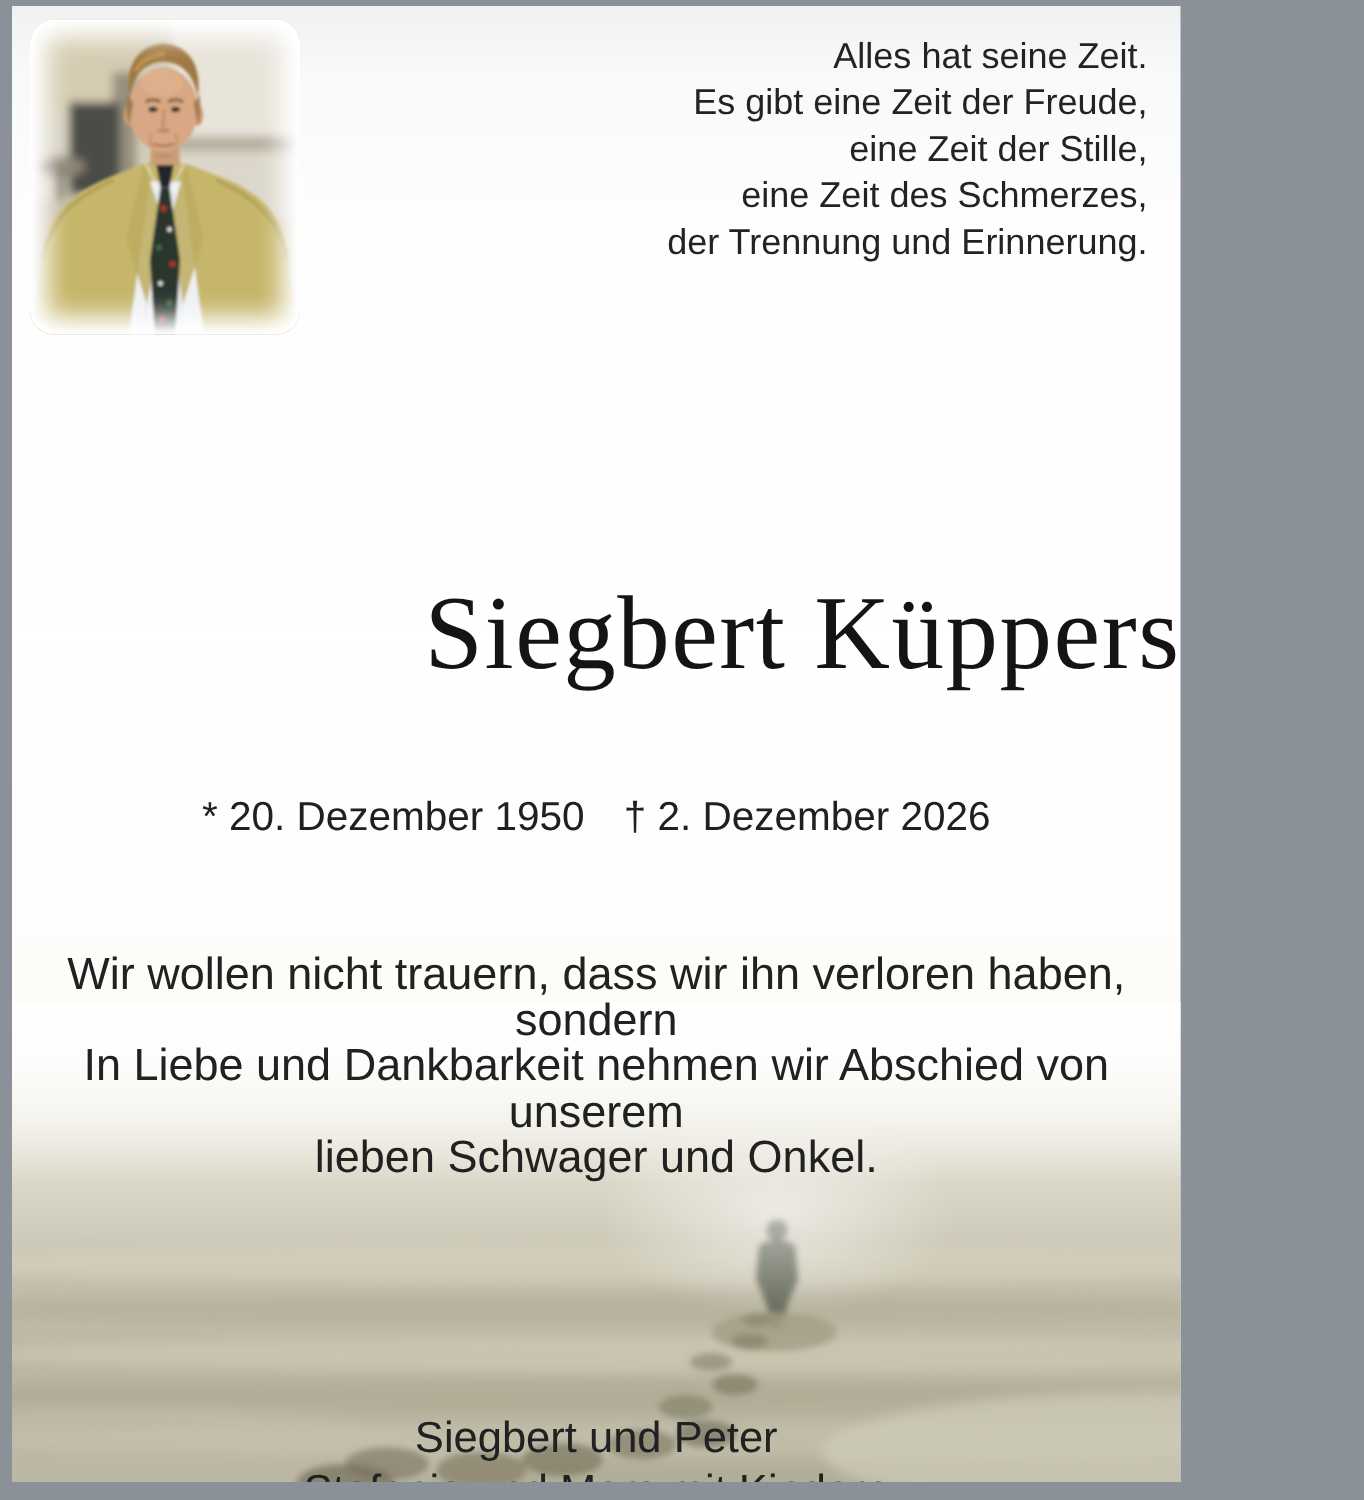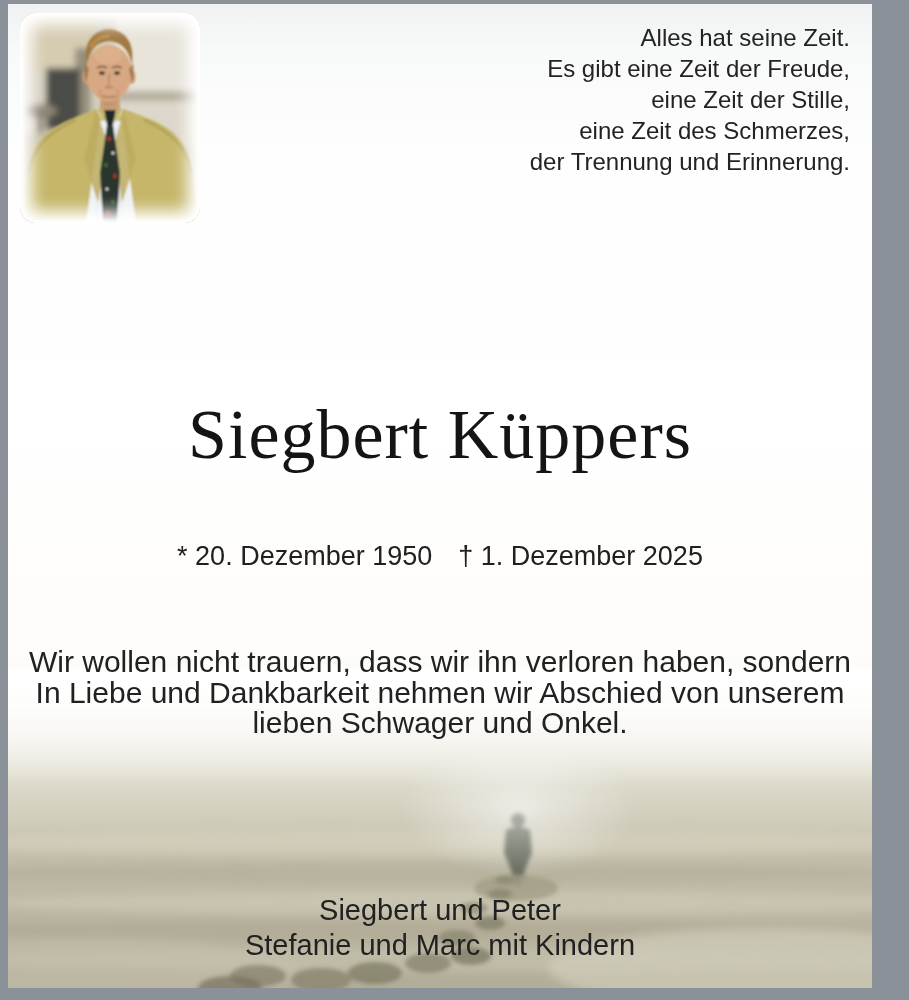--- a/index.html
+++ b/index.html
@@ -5,46 +5,45 @@
   html,body{margin:0;padding:0;}
   body{
     position:relative;
     width:909px;height:1000px;
     background:#8b9199;
     font-family:"Liberation Sans",sans-serif;
     color:#1e1e1e;
     overflow:hidden;
   }
   .sheet{
-    position:absolute;left:8px;top:4px;width:864px;height:984px;
+    position:absolute;left:8px;top:4px;width:779px;height:984px;
     background:linear-gradient(180deg,#f0f1f2 0px,#f8f9f9 45px,#fefefe 150px,#ffffff 420px,#fefdfb 620px,#fcfbf6 700px);
     overflow:hidden;
   }
   
   .photo{
     position:absolute;left:12px;top:9px;width:180px;height:210px;
     border-radius:16px;overflow:hidden;background:#d8d2c2;
   }
   .photo svg{display:block;width:100%;height:100%;}
   .photo .feather{
     content:"";position:absolute;inset:0;border-radius:16px;
     box-shadow:inset 0 0 16px 12px #ffffff, inset 0 0 4px 2px #ffffff;
     pointer-events:none;
   }
   
   .poem{
     position:absolute;top:18px;right:22px;
     text-align:right;font-size:24px;line-height:31px;color:#232323;
   }
   .name{
-    position:absolute;top:229px;left:0;right:0;text-align:center;
+    position:absolute;top:229px;left:0;right:0;text-align:right;
     font-family:"Liberation Serif","DejaVu Serif",serif;
     font-size:70px;line-height:70px;font-weight:400;color:#141414;
     letter-spacing:1px;
-    margin-top:12px;
   }
   .dates{
     position:absolute;top:302px;left:0;right:0;
     display:flex;justify-content:center;gap:26px;
     font-size:27px;line-height:27px;color:#202020;
   }
   .tribute{
     position:absolute;top:379px;left:0;right:0;text-align:center;
     font-size:30px;line-height:30.5px;color:#212121;
   }
@@ -211,21 +210,21 @@
     <div>Alles hat seine Zeit.</div>
     <div>Es gibt eine Zeit der Freude,</div>
     <div>eine Zeit der Stille,</div>
     <div>eine Zeit des Schmerzes,</div>
     <div>der Trennung und Erinnerung.</div>
   </div>
 
   <div class="name z-top">Siegbert Küppers</div>
   <div class="dates z-top">
     <span>* 20. Dezember 1950</span>
-    <span>† 1. Dezember 2025</span>
+    <span>† 2. Dezember 2026</span>
   </div>
 
   <div class="tribute z-top">
     <div>Wir wollen nicht trauern, dass wir ihn verloren haben, sondern</div>
     <div>In Liebe und Dankbarkeit nehmen wir Abschied von unserem</div>
     <div>lieben Schwager und Onkel.</div>
   </div>
 
   <div class="mourners z-top">
     <div>Siegbert und Peter</div>

